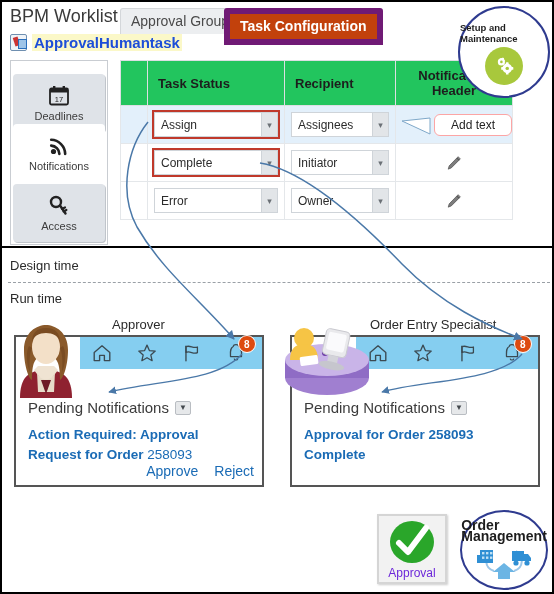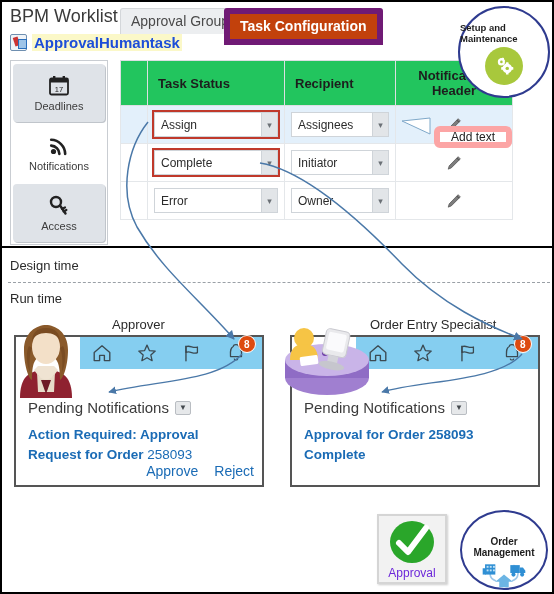--- a/index.html
+++ b/index.html
@@ -81,21 +81,21 @@
   }
   .side-tab{
     position:absolute;left:2px;width:92px;height:58px;
     box-sizing:border-box;
     display:flex;flex-direction:column;align-items:center;justify-content:center;
     font-size:11px;color:#3c3c3c;gap:2px;
     border-radius:4px;
   }
   .side-tab.inactive{background:#dfe3e8;box-shadow:1px 1px 0 #c0c5cb;}
   .side-tab.active{background:#ffffff;}
-  #side-tab-deadlines{top:3px;align-items:center;}
+  #side-tab-deadlines{top:13px;align-items:center;}
   #side-tab-notifications{top:63px;}
   #side-tab-access{top:123px;}
   .side-ic{width:26px;height:24px;display:block;}
 
   
   #cfg-table{
     position:absolute;left:118px;top:58px;width:428px;
     border-collapse:collapse;
     font-size:12px;
     table-layout:fixed;
@@ -135,24 +135,23 @@
     display:flex;align-items:center;justify-content:center;
     color:#6b7076;font-size:9px;box-sizing:border-box;
   }
   .combo.flagged{outline:2px solid #c0392b;outline-offset:0px;}
   .pencil-cell{text-align:center;}
   .pencil{display:inline-block;width:18px;height:18px;vertical-align:middle;}
 
   
   #callout-add-text{
     position:absolute;left:432px;top:112px;width:78px;height:22px;
-    background:#fff;border:6px solid #fca5a5;border-radius:6px;
+    background:#fff;border:1px solid #fca5a5;border-radius:6px;
     font-size:12px;color:#222;display:flex;align-items:center;justify-content:center;
     box-sizing:border-box;
-    margin-top:12px;
   }
   #callout-tail{position:absolute;left:398px;top:113px;width:40px;height:22px;}
 
   
   #setup-badge{
     position:absolute;left:456px;top:4px;width:92px;height:92px;
     border-radius:50%;background:#fff;border:2px solid #2f3b8f;
     box-sizing:border-box;
     display:flex;flex-direction:column;align-items:center;
   }
@@ -241,22 +240,22 @@
   #approval-label{
     position:absolute;bottom:2px;left:0;right:0;text-align:center;
     font-size:12px;color:#6d28d9;
   }
   #order-mgmt-badge{
     position:absolute;left:458px;top:508px;width:88px;height:80px;
     border-radius:50%;background:#fff;border:2px solid #2f3b8f;
     box-sizing:border-box;display:flex;flex-direction:column;align-items:center;
   }
   #order-mgmt-label{
-    margin-top:24px;font-size:10px;font-weight:bold;color:#1d1d1d;
-    text-align:center;line-height:11px;
+    margin-top:8px;font-size:14px;font-weight:bold;color:#1d1d1d;
+    text-align:left;line-height:11px;
   }
 
   
   #arrows{position:absolute;left:0;top:0;width:554px;height:594px;pointer-events:none;}
 </style>
 </head>
 <body>
 
 <div id="frame">
 

